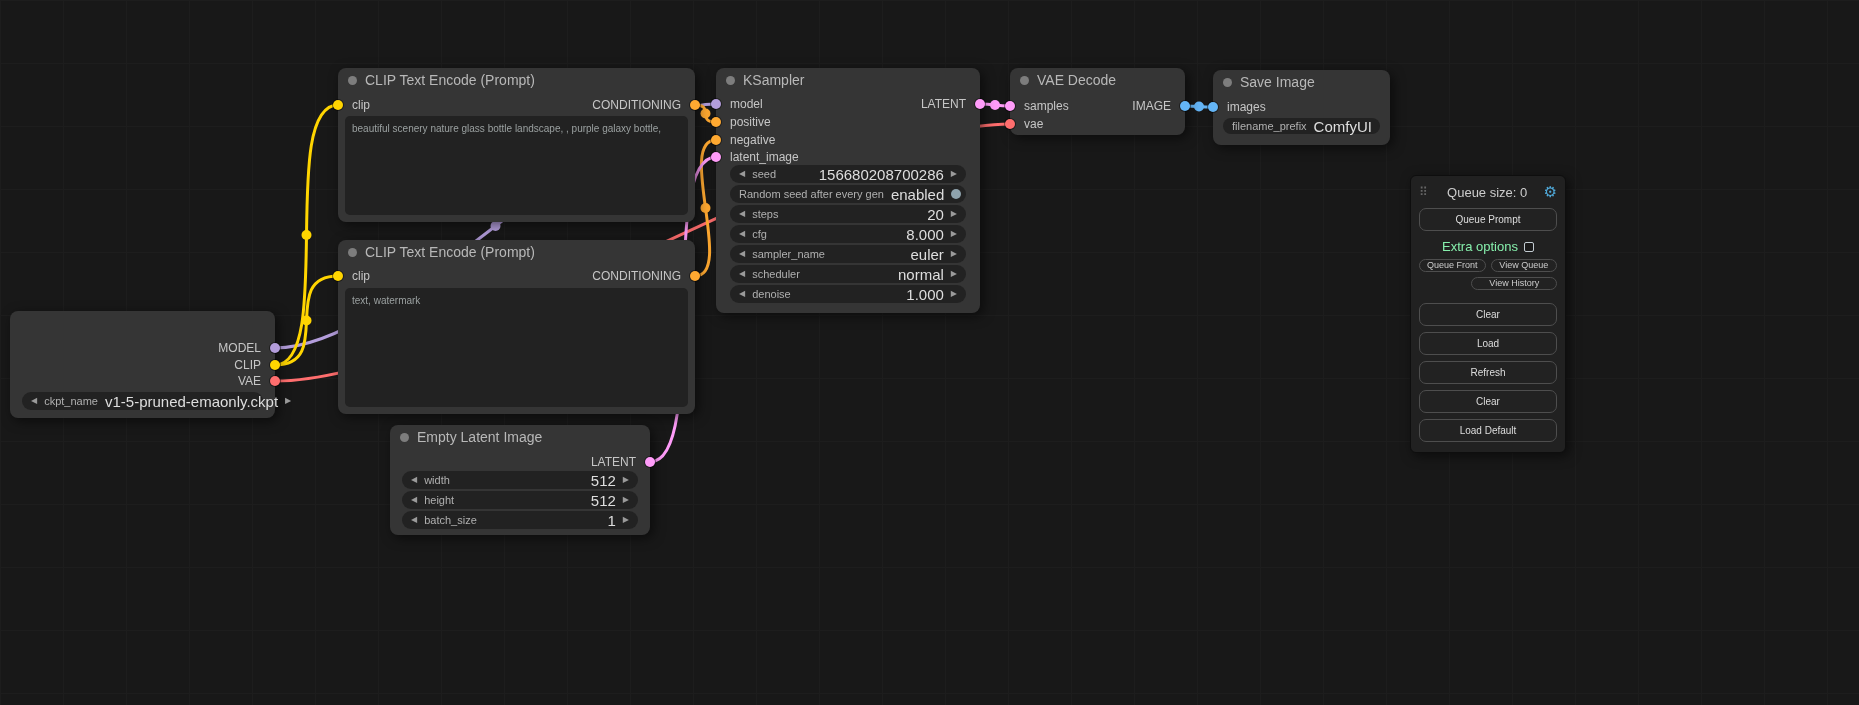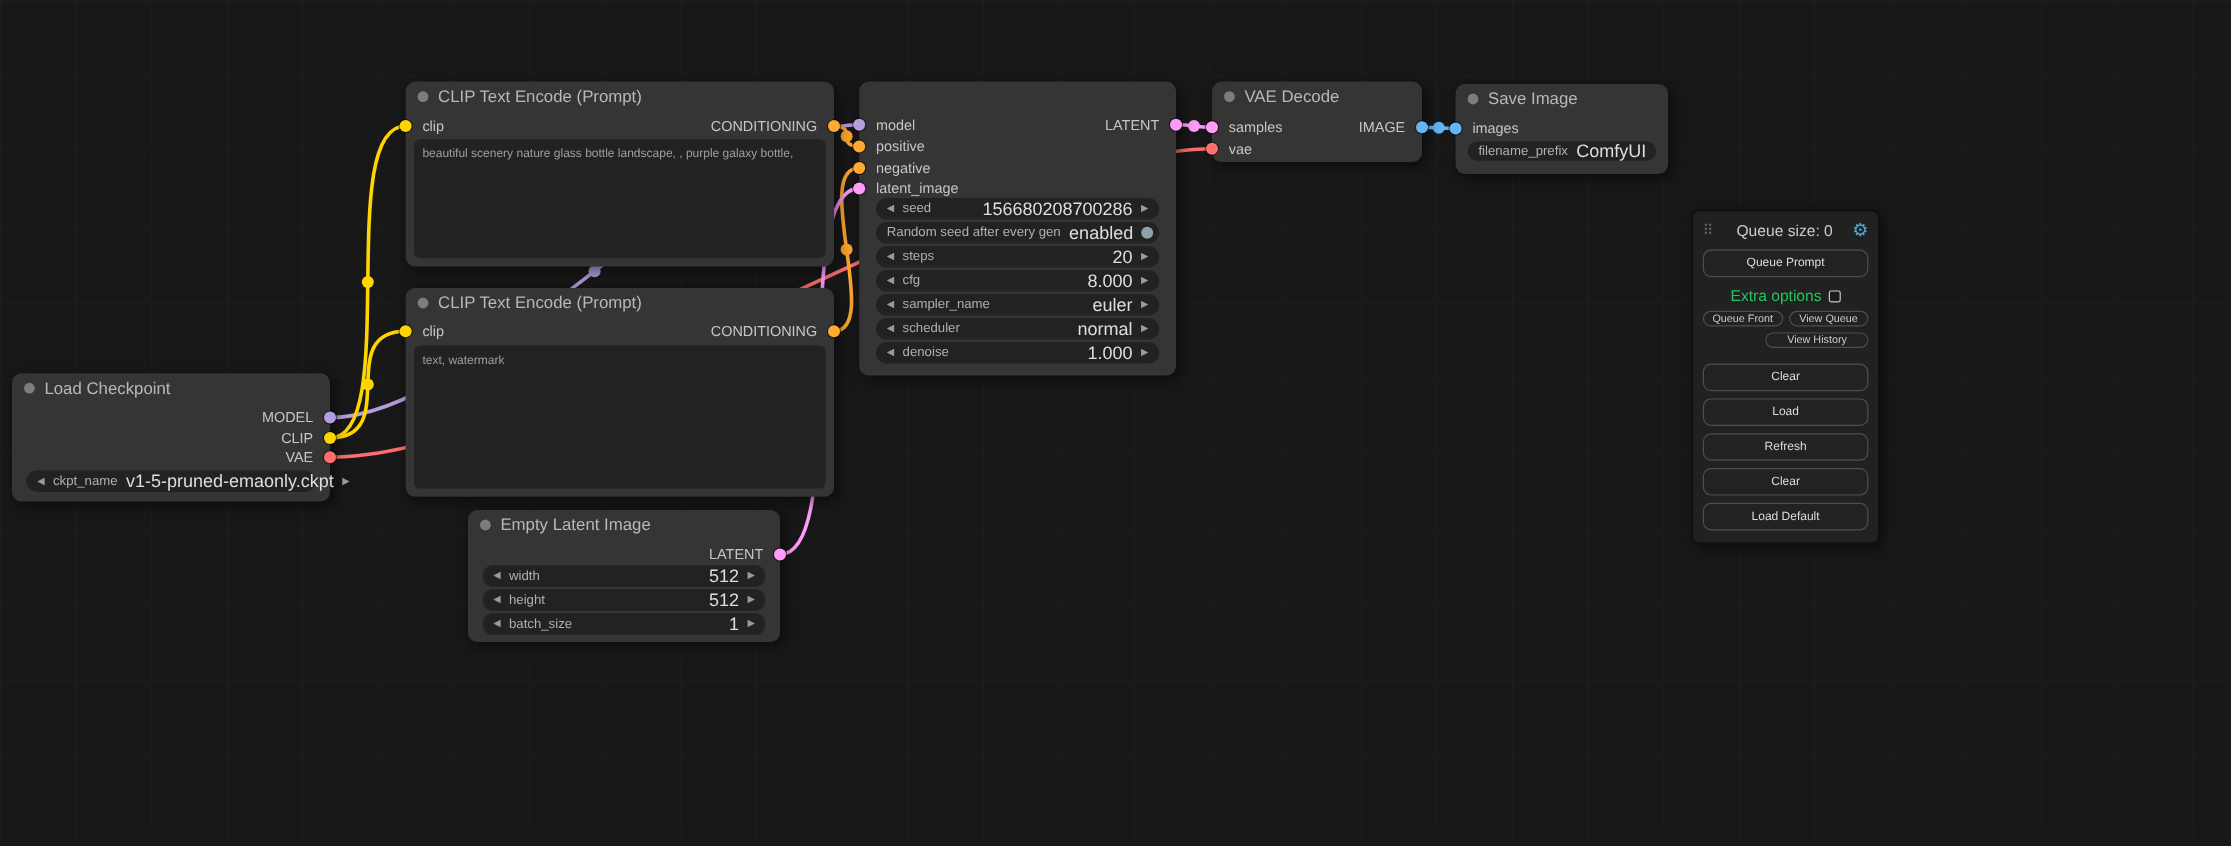--- a/index.html
+++ b/index.html
@@ -48,21 +48,21 @@
                padding:7px 8px 10px;box-shadow:3px 3px 12px rgba(0,0,0,.55);
                display:flex;flex-direction:column;}
   .qp-header{display:flex;align-items:center;margin-bottom:7px;color:#cccccc;font-size:13px;}
   .drag{color:#666;font-size:12px;margin-right:3px;cursor:grab;}
   .qsize{flex:1;text-align:center;}
   .gear{color:#4fa8d8;font-size:15px;cursor:pointer;}
   .qp-big{height:23px;background:#222;border:1px solid #4e4e4e;border-radius:7px;color:#dddddd;
           font-size:10px;font-family:inherit;cursor:pointer;margin-top:6px;}
   .qp-big.first{margin-top:0;}
   .qp-big.gap{margin-top:13px;}
-  .qp-extra{display:flex;justify-content:center;align-items:center;gap:6px;color:#22c55e;
+  .qp-extra{display:flex;justify-content:center;align-items:center;gap:6px;color:#86efac;
             font-size:13px;margin-top:8px;}
   .checkbox{width:10px;height:10px;border:1px solid #c3ccd2;background:#1a1a1a;border-radius:2px;cursor:pointer;}
   .qp-row{display:flex;gap:5px;margin-top:5px;}
   .qp-row.center{justify-content:flex-end;}
   .qp-small{flex:1;height:13px;background:#222;border:1px solid #4e4e4e;border-radius:7px;
             color:#cccccc;font-size:9px;font-family:inherit;line-height:1;cursor:pointer;}
   .qp-small.vh{flex:0 0 62%;}
 </style>
 </head>
 <body>
@@ -82,24 +82,20 @@
     <circle cx="306.5" cy="320.5" r="5" fill="#FFD500"></circle>
     <circle cx="642.5000610351562" cy="252.49996948242188" r="5" fill="#FF6E6E"></circle>
     <circle cx="705.5" cy="113.5" r="5" fill="#FFA931"></circle>
     <circle cx="705.5" cy="208.0000457763672" r="5" fill="#FFA931"></circle>
     <circle cx="683" cy="309.5000305175781" r="5" fill="#FF9CF9"></circle>
     <circle cx="995" cy="105" r="5" fill="#FF9CF9"></circle>
     <circle cx="1199" cy="106.5" r="5" fill="#64B5F6"></circle>
   </svg>
 
 <div class="node" style="left:10px;top:311px;width:265px;height:107px">
-  <div class="ntitle">
-    <span class="ndot"></span>
-    <span class="ntext">Load Checkpoint</span>
-  </div>
   <span class="slabel out" style="top:28px">MODEL</span>
   <span class="dot out" style="top: 32px; background: rgb(179, 157, 219);"></span>
   <span class="slabel out" style="top:45px">CLIP</span>
   <span class="dot out" style="top: 49px; background: rgb(255, 213, 0);"></span>
   <span class="slabel out" style="top:61px">VAE</span>
   <span class="dot out" style="top: 65px; background: rgb(255, 110, 110);"></span>
   <div class="widget abs" style="left:12px;right:12px;top:81px">
     <span class="arrow">◀</span>
     <span class="wname">ckpt_name</span>
     <span class="wval">v1-5-pruned-emaonly.ckpt</span>
@@ -125,20 +121,24 @@
     <span class="ntext">CLIP Text Encode (Prompt)</span>
   </div>
   <span class="slabel in" style="top:27px">clip</span>
   <span class="dot in" style="top: 31px; background: rgb(255, 213, 0);"></span>
   <span class="slabel out" style="top:27px">CONDITIONING</span>
   <span class="dot out" style="top: 31px; background: rgb(255, 169, 49);"></span>
   <div class="prompt">text, watermark</div>
 </div>
 
 <div class="node" style="left:716px;top:68px;width:264px;height:245px">
+  <div class="ntitle">
+    <span class="ndot"></span>
+    <span class="ntext">KSampler</span>
+  </div>
   <span class="slabel in" style="top:27px">model</span>
   <span class="dot in" style="top: 31px; background: rgb(179, 157, 219);"></span>
   <span class="slabel in" style="top:45px">positive</span>
   <span class="dot in" style="top: 49px; background: rgb(255, 169, 49);"></span>
   <span class="slabel in" style="top:63px">negative</span>
   <span class="dot in" style="top: 67px; background: rgb(255, 169, 49);"></span>
   <span class="slabel in" style="top:80px">latent_image</span>
   <span class="dot in" style="top: 84px; background: rgb(255, 156, 249);"></span>
   <span class="slabel out" style="top:27px">LATENT</span>
   <span class="dot out" style="top: 31px; background: rgb(255, 156, 249);"></span>

